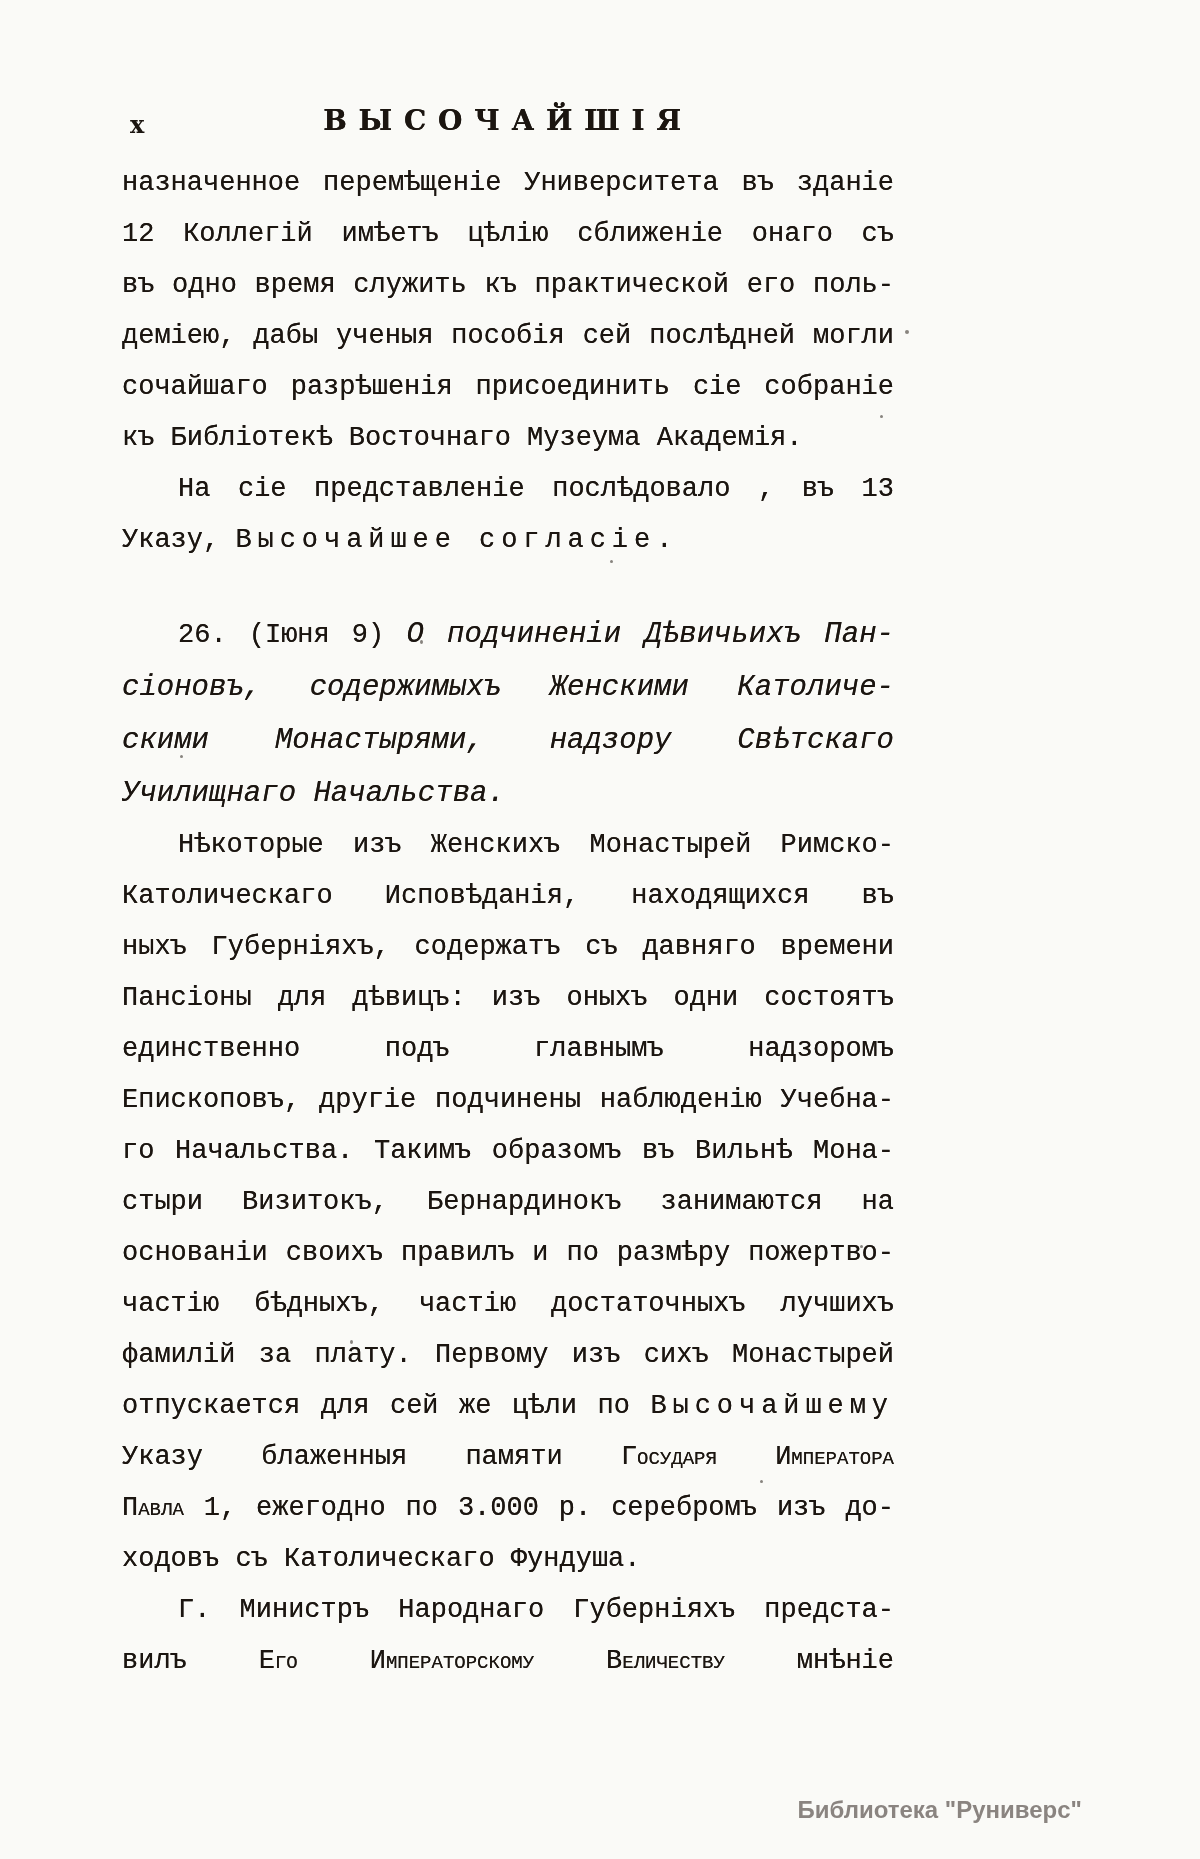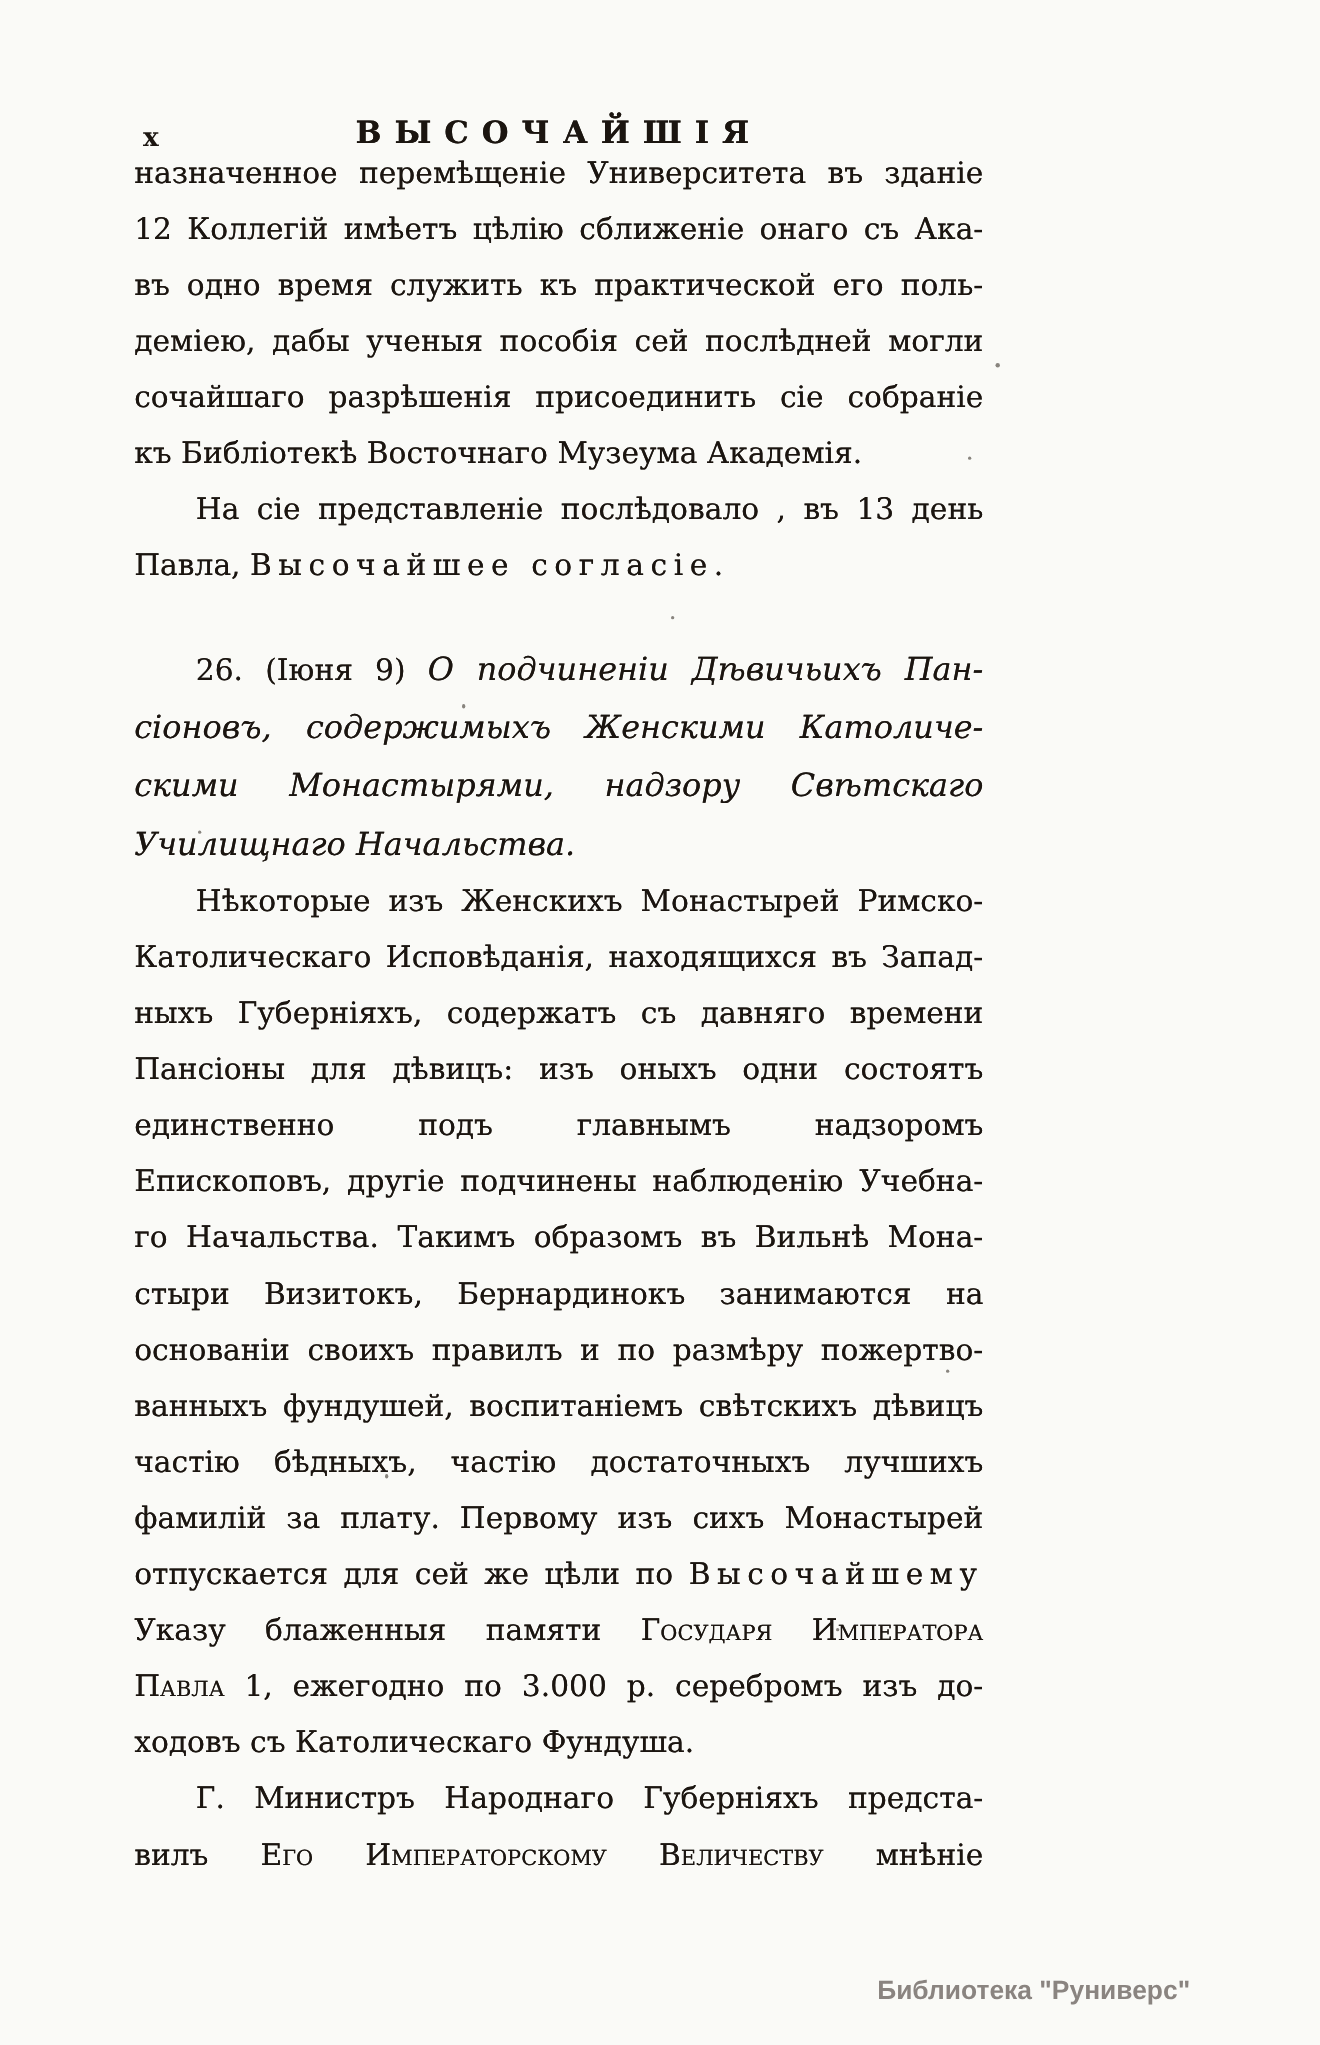--- a/index.html
+++ b/index.html
@@ -20,21 +20,21 @@
     position: absolute; left: 8px; top: 6px;
     font-size: 24px; font-weight: bold;
   }
   .page-title {
     position: absolute; left: 0; right: 0; text-align: center;
     font-size: 28px; font-weight: bold; letter-spacing: 0.42em;
     text-shadow: 0 0 0.6px rgba(27,21,16,0.9);
   }
 
   .text-block {
-    position: absolute; left: 122px; top: 132px; width: 772px;
+    position: absolute; left: 122px; top: 158px; width: 772px; font-family: Liberation Mono, monospace;
   }
   .para { margin: 0; }
   .para.gap { margin-top: 42px; }
   .line {
     font-size: 27px;
     line-height: 51px; height: 51px;
     text-align: justify; text-align-last: left;
     overflow: hidden; white-space: normal;
     text-shadow: 0 0 0.6px rgba(27,21,16,0.85);
   }
@@ -78,39 +78,38 @@
       <div class="para">
         <div class="line just"><span class="seg">назначенное перемѣщеніе Университета въ зданіе</span></div>
         <div class="line just"><span class="seg">12 Коллегій имѣетъ цѣлію сближеніе онаго съ Ака-</span></div>
         <div class="line just"><span class="seg">въ одно время служить къ практической его поль-</span></div>
         <div class="line just"><span class="seg">деміею, дабы ученыя пособія сей послѣдней могли</span></div>
         <div class="line just"><span class="seg">сочайшаго разрѣшенія присоединить сіе собраніе</span></div>
         <div class="line"><span class="seg">къ Библіотекѣ Восточнаго Музеума Академія.</span></div>
       </div>
       <div class="para">
         <div class="line just first"><span class="seg">На сіе представленіе послѣдовало , въ 13 день</span></div>
-        <div class="line"><span class="seg">Павла, </span><span class="seg-sp">Высочайшее согласіе.</span></div>
+        <div class="line"><span class="seg">Указу, </span><span class="seg-sp">Высочайшее согласіе.</span></div>
       </div>
       <div class="para gap heading">
         <div class="line just first"><span class="seg">26. (Іюня 9) </span><span class="seg-it">О подчиненіи Дѣвичьихъ Пан-</span></div>
         <div class="line just"><span class="seg-it">сіоновъ, содержимыхъ Женскими Католиче-</span></div>
         <div class="line just"><span class="seg-it">скими Монастырями, надзору Свѣтскаго</span></div>
         <div class="line"><span class="seg-it">Училищнаго Начальства.</span></div>
       </div>
       <div class="para">
         <div class="line just first"><span class="seg">Нѣкоторые изъ Женскихъ Монастырей Римско-</span></div>
         <div class="line just"><span class="seg">Католическаго Исповѣданія, находящихся въ Запад-</span></div>
         <div class="line just"><span class="seg">ныхъ Губерніяхъ, содержатъ съ давняго времени</span></div>
         <div class="line just"><span class="seg">Пансіоны для дѣвицъ: изъ оныхъ одни состоятъ</span></div>
         <div class="line just"><span class="seg">единственно подъ главнымъ надзоромъ Епархіальныхъ</span></div>
         <div class="line just"><span class="seg">Епископовъ, другіе подчинены наблюденію Учебна-</span></div>
         <div class="line just"><span class="seg">го Начальства. Такимъ образомъ въ Вильнѣ Мона-</span></div>
         <div class="line just"><span class="seg">стыри Визитокъ, Бернардинокъ занимаются на</span></div>
         <div class="line just"><span class="seg">основаніи своихъ правилъ и по размѣру пожертво-</span></div>
-        <div class="line just"><span class="seg">ванныхъ фундушей, воспитаніемъ свѣтскихъ дѣвицъ</span></div>
         <div class="line just"><span class="seg">частію бѣдныхъ, частію достаточныхъ лучшихъ</span></div>
         <div class="line just"><span class="seg">фамилій за плату. Первому изъ сихъ Монастырей</span></div>
         <div class="line just"><span class="seg">отпускается для сей же цѣли по </span><span class="seg-sp">Высочайшему</span></div>
         <div class="line just"><span class="seg">Указу блаженныя памяти </span><span class="seg-sc">Государя Императора</span></div>
         <div class="line just"><span class="seg-sc">Павла 1,</span><span class="seg"> ежегодно по 3.000 р. серебромъ изъ до-</span></div>
         <div class="line"><span class="seg">ходовъ съ Католическаго Фундуша.</span></div>
       </div>
       <div class="para">
         <div class="line just first"><span class="seg">Г. Министръ Народнаго Губерніяхъ предста-</span></div>
         <div class="line just"><span class="seg">вилъ </span><span class="seg-sc">Его Императорскому Величеству</span><span class="seg"> мнѣніе</span></div>

